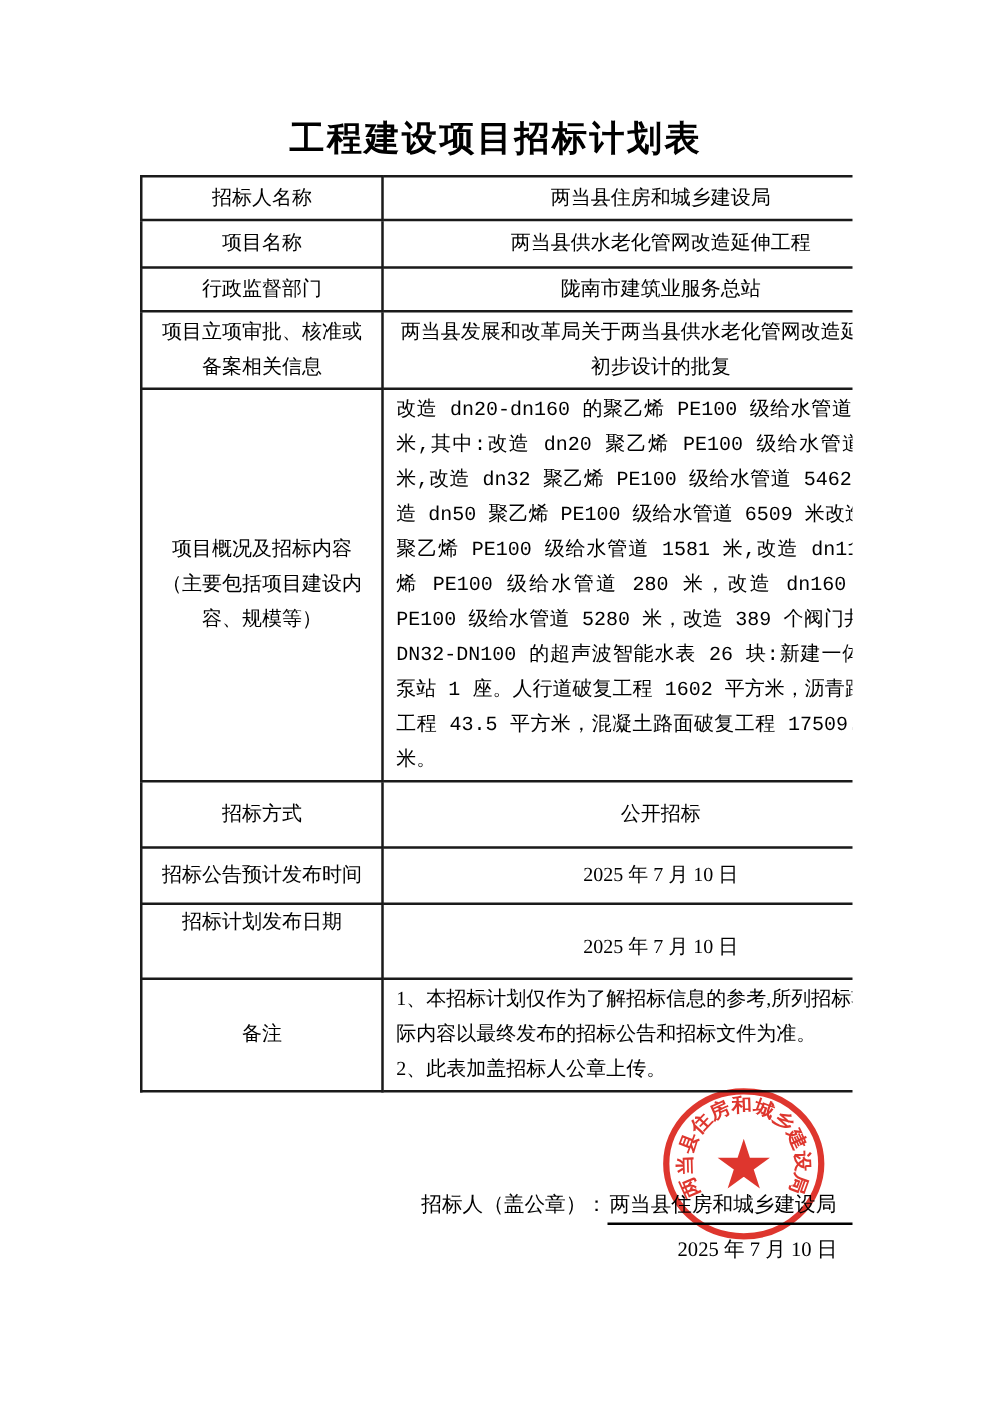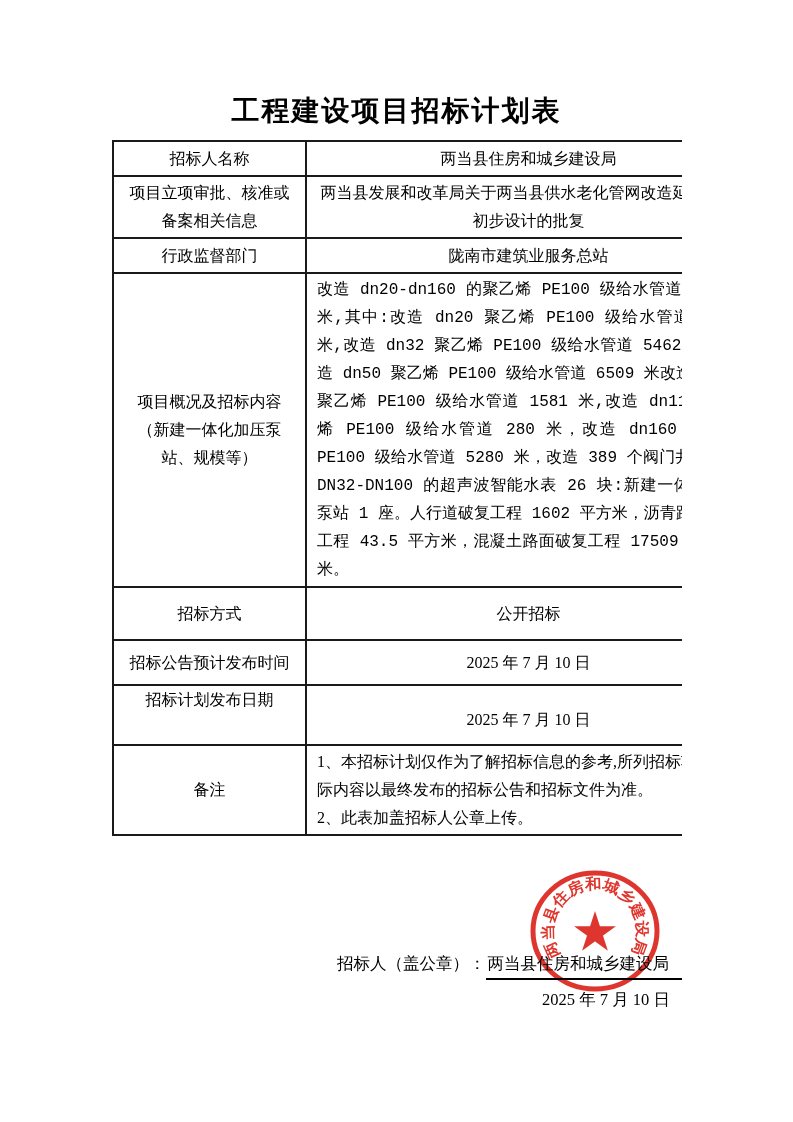--- a/index.html
+++ b/index.html
@@ -66,30 +66,34 @@
   <table class="main">
     <colgroup>
         <col style="width:193px">
         <col style="width:445px">
       </colgroup>
     <tbody>
       <tr style="height:35px">
         <td class="lbl">招标人名称</td>
         <td class="val">两当县住房和城乡建设局</td>
       </tr>
-      <tr style="height:57px">
-        <td class="lbl">项目立项审批、核准或备案相关信息</td>
-        <td class="val">两当县发展和改革局关于两当县供水老化管网改造延伸工程初步设计的批复</td>
+      <tr style="height:38px">
+        <td class="lbl">项目名称</td>
+        <td class="val">两当县供水老化管网改造延伸工程</td>
       </tr>
       <tr style="height:35px">
         <td class="lbl">行政监督部门</td>
         <td class="val">陇南市建筑业服务总站</td>
       </tr>
+      <tr style="height:57px">
+        <td class="lbl">项目立项审批、核准或备案相关信息</td>
+        <td class="val">两当县发展和改革局关于两当县供水老化管网改造延伸工程初步设计的批复</td>
+      </tr>
       <tr style="height:269px">
-        <td class="lbl">项目概况及招标内容（新建一体化加压泵站、规模等）</td>
+        <td class="lbl">项目概况及招标内容（主要包括项目建设内容、规模等）</td>
         <td class="val-long">改造 dn20-dn160 的聚乙烯 PE100 级给水管道 27669 米,其中:改造 dn20 聚乙烯 PE100 级给水管道 8557 米,改造 dn32 聚乙烯 PE100 级给水管道 5462 米，改造 dn50 聚乙烯 PE100 级给水管道 6509 米改造 dn75 聚乙烯 PE100 级给水管道 1581 米,改造 dn110 聚乙烯 PE100 级给水管道 280 米，改造 dn160 聚乙烯 PE100 级给水管道 5280 米，改造 389 个阀门井，更换 DN32-DN100 的超声波智能水表 26 块:新建一体化加压泵站 1 座。人行道破复工程 1602 平方米，沥青路面破复工程 43.5 平方米，混凝土路面破复工程 17509.3 平方米。</td>
       </tr>
       <tr style="height:53px">
         <td class="lbl">招标方式</td>
         <td class="val">公开招标</td>
       </tr>
       <tr style="height:45px">
         <td class="lbl">招标公告预计发布时间</td>
         <td class="val">2025 年 7 月 10 日</td>
       </tr>

